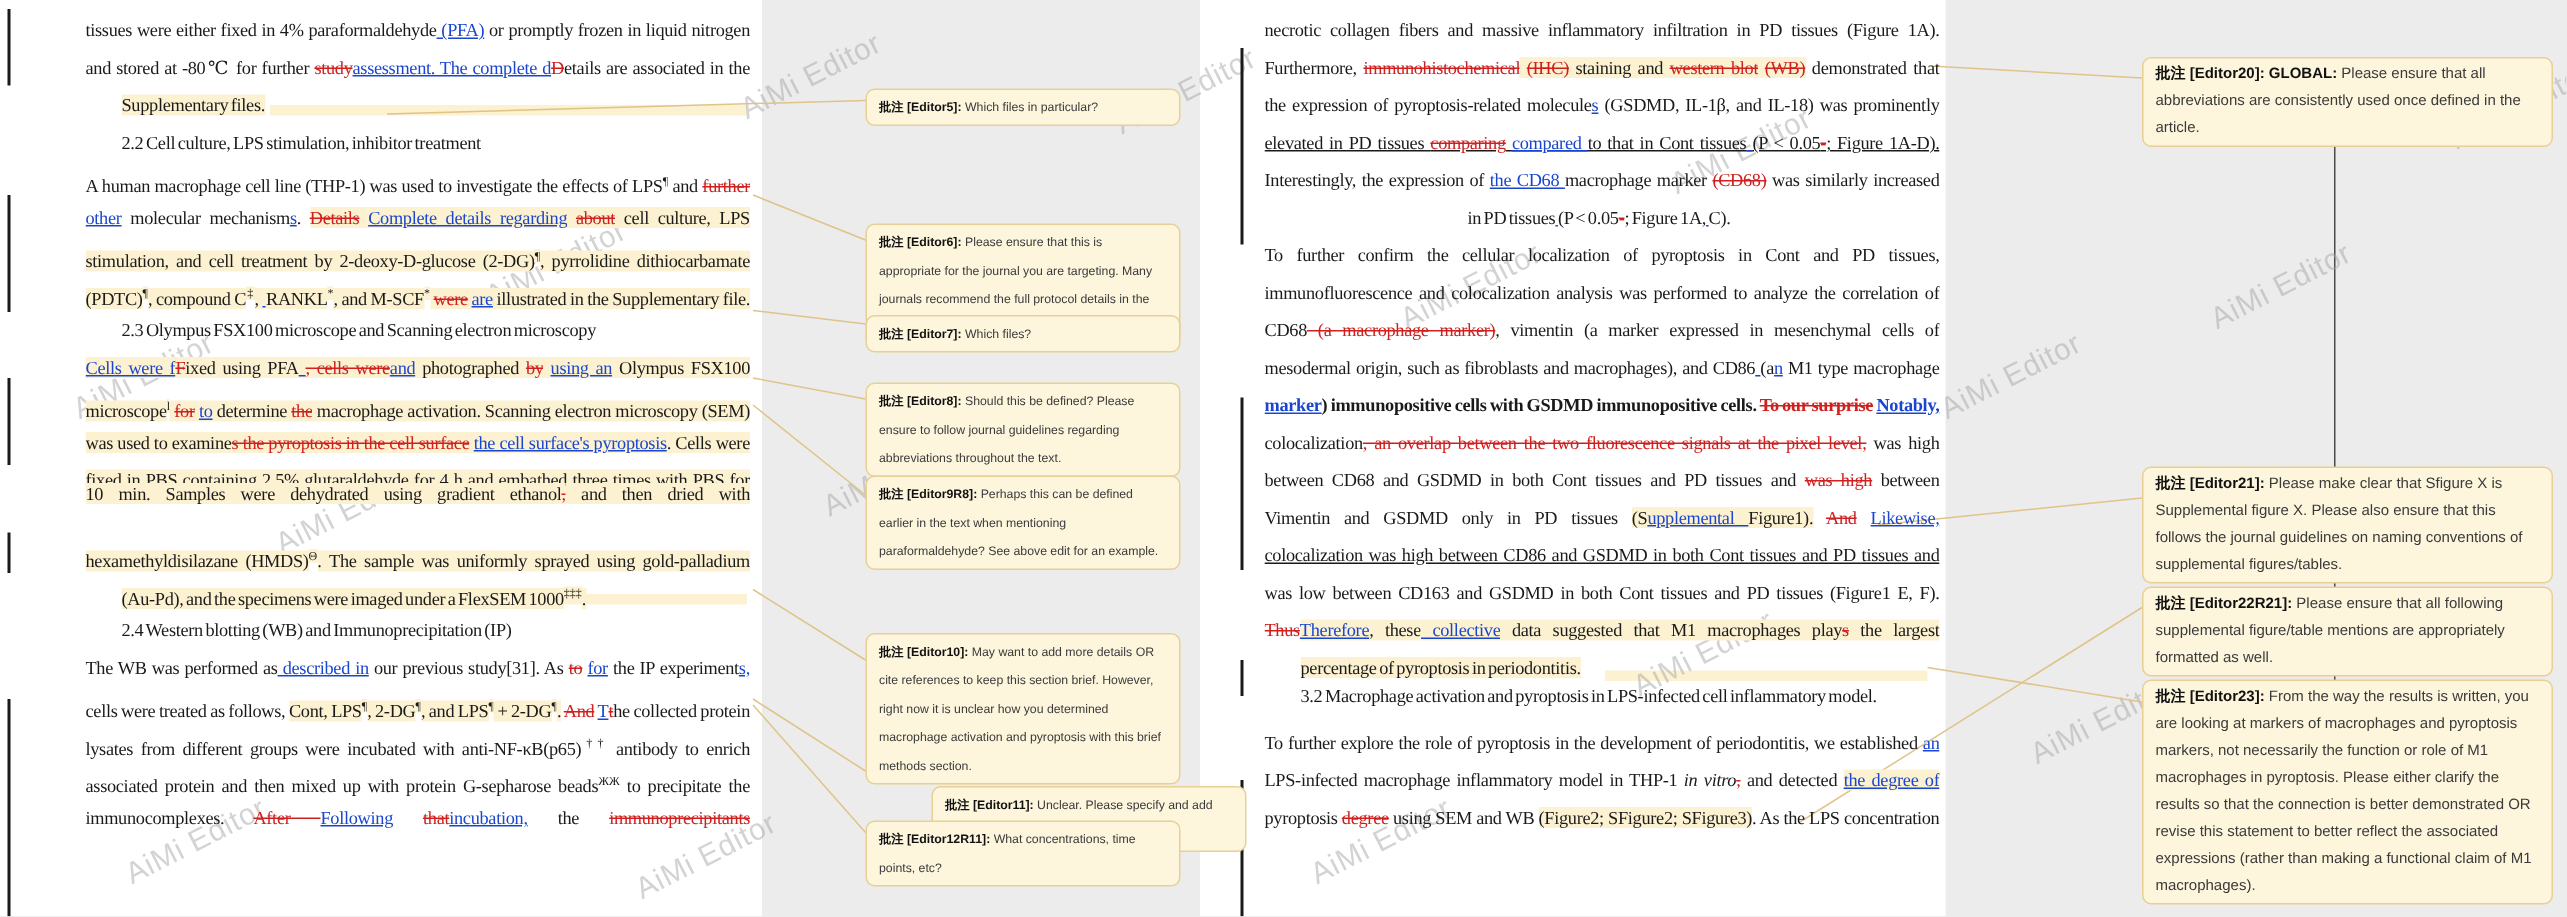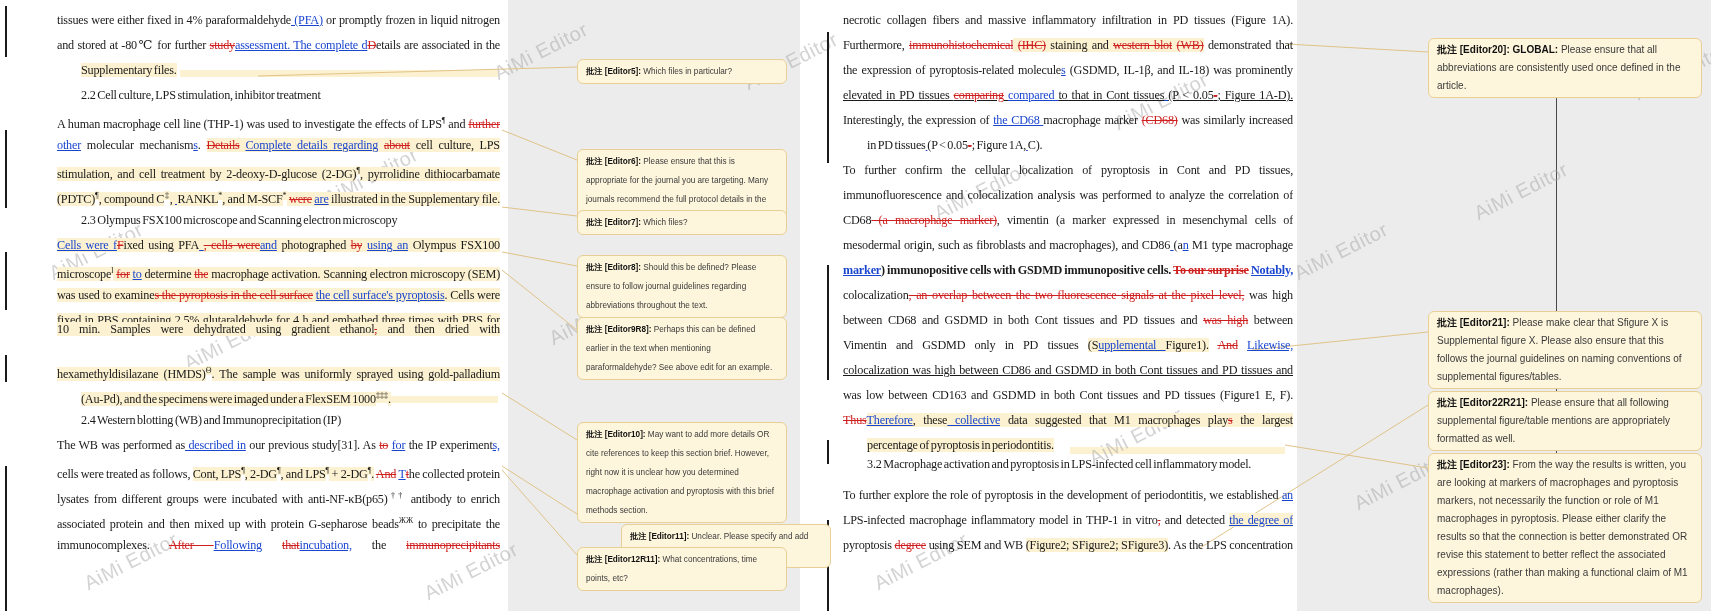--- a/index.html
+++ b/index.html
@@ -13,21 +13,21 @@
   
   .line{position:absolute;height:25px;line-height:25px;overflow:hidden;
         font-size:12.2px;letter-spacing:-0.2px;word-spacing:-1.2px;color:#1a1a1a;z-index:2;}
   .line.j{text-align:justify;}
   .line.j::after{content:"";display:inline-block;width:100%;height:0;}
   .line.nj{white-space:nowrap;margin-left:24px;}
   .del{color:#cf2020;text-decoration:line-through;}
   .ins{color:#1a46cf;text-decoration:underline;}
   .hl{background:#fcf1d0;}
   .sup{font-size:8px;vertical-align:5px;letter-spacing:0;}
-  .it{margin-top:36px;}
+  .it{font-style:italic;margin-top:36px;}
 
   
   .cbar{position:absolute;width:2px;background:#1a1a1a;z-index:2;}
 
   
   .strip{position:absolute;height:7px;background:#fcf1d0;z-index:1;}
 
   
   .comment{position:absolute;background:#fdf5dc;border:1px solid #e8cf96;border-radius:6px;
            padding:2px 8px;color:#3a3a3a;font-family:"Liberation Sans","DejaVu Sans",sans-serif;z-index:3;}
@@ -131,21 +131,21 @@
       <div class="line j" style="top: 483px; left: 57px; width: 443px;"><span>lysates from different groups were incubated with anti-NF-κB(p65)</span><span class="sup">††</span><span> antibody to enrich</span></div>
       <div class="line j" style="top: 508px; left: 57px; width: 443px;"><span>associated protein and then mixed up with protein G-sepharose beads</span><span class="sup">ЖЖ</span><span> to precipitate the</span></div>
       <div class="line j" style="top: 533px; left: 57px; width: 443px;"><span>immunocomplexes. </span><span class="del">After </span><span class="ins">Following</span><span> </span><span class="del">that</span><span class="ins">incubation,</span><span> the </span><span class="del">immunoprecipitants</span></div>
     </div>
   <div id="right-text">
       <div class="line j" style="top: 8px; left: 843px; width: 450px;"><span>necrotic collagen fibers and massive inflammatory infiltration in PD tissues (Figure 1A).</span></div>
       <div class="line j" style="top: 33px; left: 843px; width: 450px;"><span>Furthermore, </span><span class="del">immunohistochemical</span><span class="hl"> </span><span class="del hl">(IHC)</span><span class="hl"> staining and </span><span class="del hl">western blot</span><span class="hl"> </span><span class="del hl">(WB)</span><span> demonstrated that</span></div>
       <div class="line j" style="top: 58px; left: 843px; width: 450px;"><span>the expression of pyroptosis-related molecule</span><span class="ins">s</span><span> (GSDMD, IL-1β, and IL-18) was prominently</span></div>
       <div class="line j" style="top: 83px; left: 843px; width: 450px; text-decoration: underline;"><span>elevated in PD tissues </span><span class="del">comparing</span><span> </span><span class="ins">compared </span><span>to that in Cont tissues</span><span class="ins">&nbsp;</span><span>(P &lt; 0.05</span><span class="del">-</span><span>; Figure 1A-D).</span></div>
       <div class="line j" style="top: 108px; left: 843px; width: 450px;"><span>Interestingly, the expression of </span><span class="ins">the CD68 </span><span>macrophage marker </span><span class="del">(CD68)</span><span> was similarly increased</span></div>
-      <div class="line nj" style="top: 133px; left: 843px; width: 450px;"><span>in PD tissues</span><span class="ins">&nbsp;</span><span>(P &lt; 0.05</span><span class="del">-</span><span>; Figure 1A,</span><span class="ins">&nbsp;</span><span>C).</span></div>
+      <div class="line nj" style="top: 133px; left: 817px; width: 450px; text-align: center;"><span>in PD tissues</span><span class="ins">&nbsp;</span><span>(P &lt; 0.05</span><span class="del">-</span><span>; Figure 1A,</span><span class="ins">&nbsp;</span><span>C).</span></div>
       <div class="line j" style="top: 158px; left: 843px; width: 450px;"><span>To further confirm the cellular localization of pyroptosis in Cont and PD tissues,</span></div>
       <div class="line j" style="top: 183px; left: 843px; width: 450px;"><span>immunofluorescence and colocalization analysis was performed to analyze the correlation of</span></div>
       <div class="line j" style="top: 208px; left: 843px; width: 450px; font-family: Liberation Serif, serif;"><span>CD68</span><span class="del"> (a macrophage marker)</span><span>, vimentin (a marker expressed in mesenchymal cells of</span></div>
       <div class="line j" style="top: 233px; left: 843px; width: 450px;"><span>mesodermal origin, such as fibroblasts and macrophages), and CD86</span><span class="ins">&nbsp;</span><span>(a</span><span class="ins">n</span><span> M1 type macrophage</span></div>
       <div class="line j" style="top: 258px; left: 843px; width: 450px; font-weight: bold;"><span class="ins">marker</span><span>) immunopositive cells with GSDMD immunopositive cells. </span><span class="del">To our surprise</span><span> </span><span class="ins">Notably,</span></div>
       <div class="line j" style="top: 283px; left: 843px; width: 450px;"><span>colocalization</span><span class="del">, an overlap between the two fluorescence signals at the pixel level,</span><span> was high</span></div>
       <div class="line j" style="top: 308px; left: 843px; width: 450px;"><span>between CD68 and GSDMD in both Cont tissues and PD tissues and </span><span class="del">was high</span><span> between</span></div>
       <div class="line j" style="top: 333px; left: 843px; width: 450px;"><span>Vimentin and GSDMD only in PD tissues </span><span class="hl">(S</span><span class="ins hl">upplemental </span><span class="hl">Figure1).</span><span> </span><span class="del">And</span><span> </span><span class="ins">Likewise,</span></div>
       <div class="line j" style="top: 358px; left: 843px; width: 450px; text-decoration: underline;"><span>colocalization was high between CD86 and GSDMD in both Cont tissues and PD tissues and</span></div>
       <div class="line j" style="top: 383px; left: 843px; width: 450px;"><span>was low between CD163 and GSDMD in both Cont tissues and PD tissues (Figure1 E, F).</span></div>

